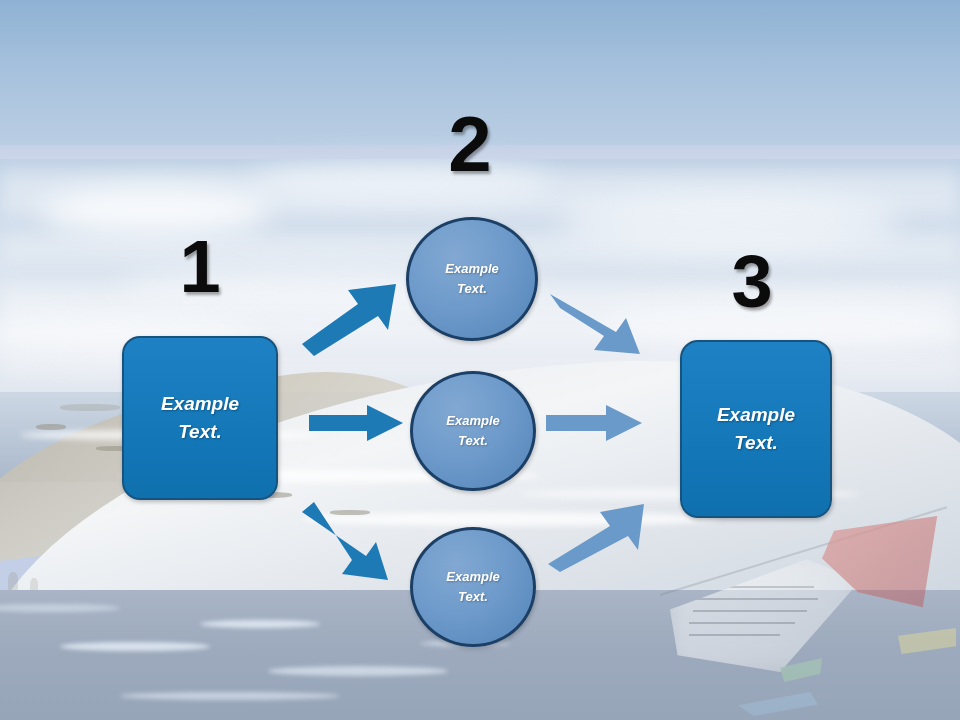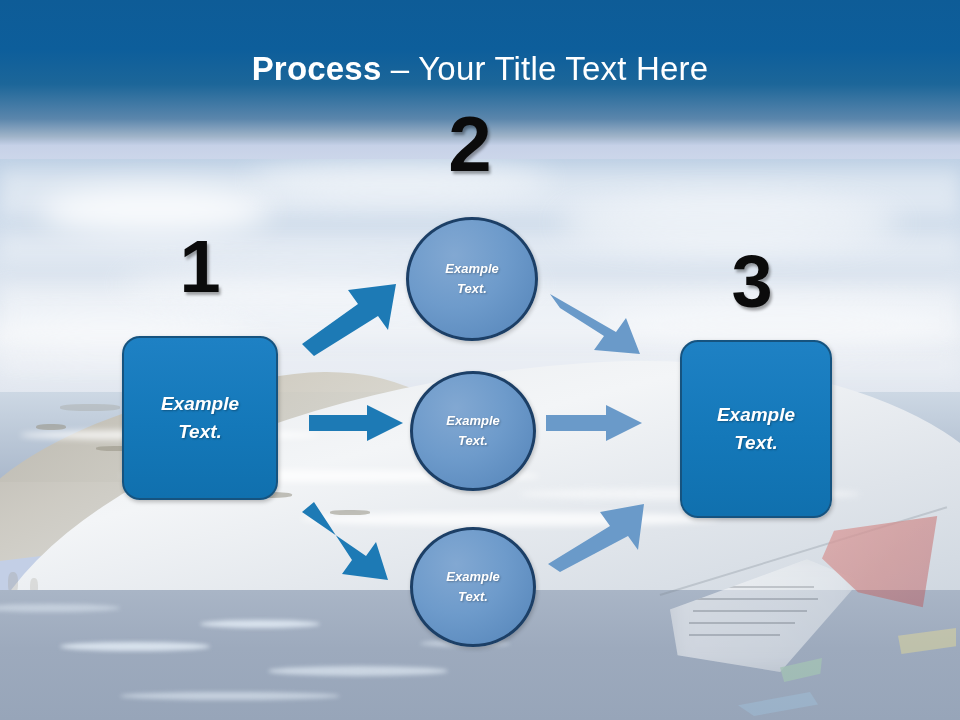--- a/index.html
+++ b/index.html
@@ -317,25 +317,20 @@
         <div class="flag-text-line" style="left:10%; top:58%; width:56%;"></div>
         <div class="flag-text-line" style="left:10%; top:68%; width:48%;"></div>
       </div>
       <div class="flag flag-red" data-interactable="false"></div>
       <div class="flag flag-yellow" data-interactable="false"></div>
       <div class="flag flag-green" data-interactable="false"></div>
       <div class="flag flag-blue" data-interactable="false"></div>
     </div>
   </div>
 
-  <div class="header" data-interactable="false">
-    <div class="header-title" data-interactable="false">
-      <span class="t-bold" data-interactable="false">Process</span><span class="t-light" data-interactable="false"> – </span><span class="t-light" data-interactable="false">Your Title Text Here</span>
-    </div>
-  </div>
   <div class="header-band-under" data-interactable="false"></div>
 
   <div class="step-number" id="num-1" data-interactable="false">1</div>
   <div class="step-number" id="num-2" data-interactable="false">2</div>
   <div class="step-number" id="num-3" data-interactable="false">3</div>
 
   <div class="arrow" data-interactable="true" style="left:300px; top:278px; width:110px; height:80px;">
     <svg width="110" height="80" viewBox="0 0 110 80">
       <polygon points="2,66 58,26 48,12 96,6 88,52 78,38 14,78" fill="#1d7ab5"></polygon>
     </svg>

